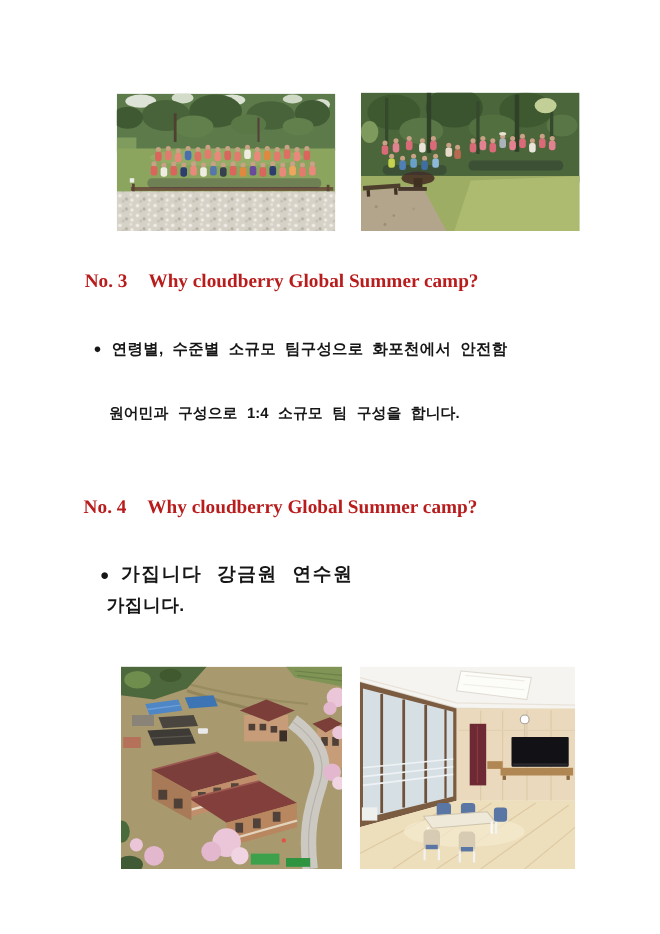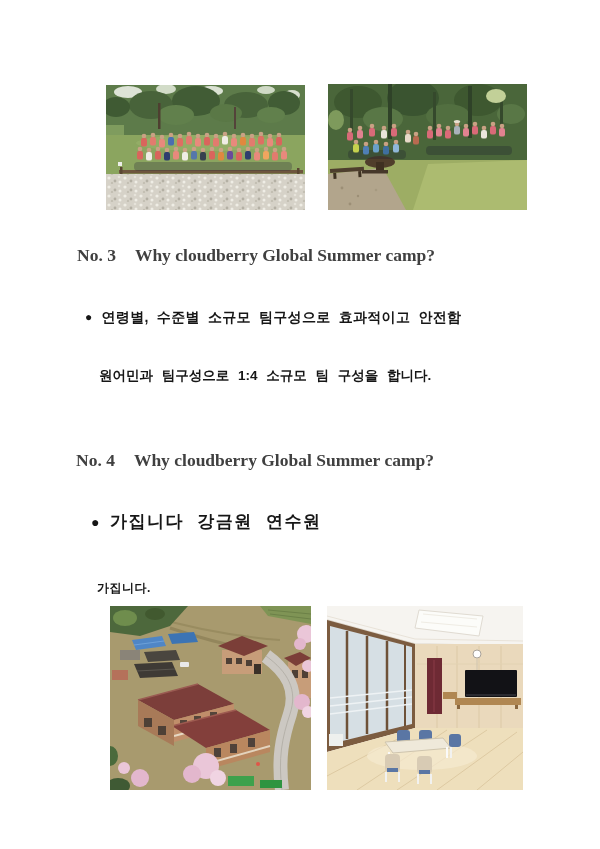--- a/index.html
+++ b/index.html
@@ -6,34 +6,34 @@
   .page{position:relative;width:600px;height:849px;background:#ffffff;overflow:hidden;
         font-family:"Liberation Sans",sans-serif;color:#1a1a1a;}
   .photo{position:absolute;margin:0;padding:0;overflow:hidden;}
   .photo svg{display:block;width:100%;height:100%;}
   .p-tl{left:106px;top:85px;width:199px;height:125px;}
   .p-tr{left:328px;top:84px;width:199px;height:126px;}
   .p-bl{left:110px;top:606px;width:201px;height:184px;}
   .p-br{left:327px;top:606px;width:196px;height:184px;}
   .heading{position:absolute;display:flex;gap:19px;margin:0;white-space:nowrap;
            font-family:"Liberation Serif",serif;font-weight:700;font-size:17.5px;
-           line-height:1.15;color:#404040;}
+           line-height:1.15;color:#b91c1c;}
   .h-no3{left:77px;top:245px;}
   .h-no4{left:76px;top:450px;justify-content:center;}
   .k{position:absolute;font-weight:700;line-height:1.2;white-space:nowrap;color:#161616;}
   .bullet-row{display:flex;align-items:center;gap:9px;}
   .bullet-glyph{font-size:12px;line-height:1;}
   .l-b1{left:85px;top:309px;font-size:14px;word-spacing:4px;letter-spacing:0.3px;}
   .l-s3l2{left:103px;top:338px;font-size:15px;word-spacing:4px;letter-spacing:0.4px;}
   .l-s3l3{left:99px;top:368px;font-size:13.5px;word-spacing:5px;}
   .l-s3l4{left:99px;top:395px;font-size:13.5px;word-spacing:5px;}
   .l-b2{left:91px;top:512px;font-size:17px;word-spacing:7px;letter-spacing:1.5px;}
   .l-b2 .bullet-glyph{font-size:14px;}
   .l-s4l1{left:97px;top:549px;font-size:14px;word-spacing:5px;letter-spacing:0.5px;}
-  .l-s4l2{left:97px;top:581px;font-size:12px;letter-spacing:0.5px;}
+  .l-s4l2{left:97px;top:541px;font-size:16px;letter-spacing:0.5px;}
 </style>
 </head>
 <body>
 
 <div class="page">
 
   <figure class="photo p-tl" aria-label="Camp group photo - students in red shirts posing in rows on a lawn in front of trees, gravel in foreground">
     <svg viewBox="0 0 199 125" preserveAspectRatio="none">
       <defs>
         <g id="prs">
@@ -174,23 +174,23 @@
     </svg>
   </figure>
 
   <h2 class="heading h-no3">
     <span>No. 3</span>
     <span>Why cloudberry Global Summer camp?</span>
   </h2>
 
   <div class="k l-b1 bullet-row">
     <span class="bullet-glyph">●</span>
-    <span>연령별, 수준별 소규모 팀구성으로 효과적이고 안전함</span>
+    <span>연령별, 수준별 소규모 팀구성으로 화포천에서 안전함</span>
   </div>
-  <div class="k l-s3l3">원어민과 팀구성으로 1:4 소규모 팀 구성을 합니다.</div>
+  <div class="k l-s3l3">원어민과 구성으로 1:4 소규모 팀 구성을 합니다.</div>
 
   <h2 class="heading h-no4">
     <span>No. 4</span>
     <span>Why cloudberry Global Summer camp?</span>
   </h2>
 
   <div class="k l-b2 bullet-row">
     <span class="bullet-glyph">●</span>
     <span>가집니다 강금원 연수원</span>
   </div>

